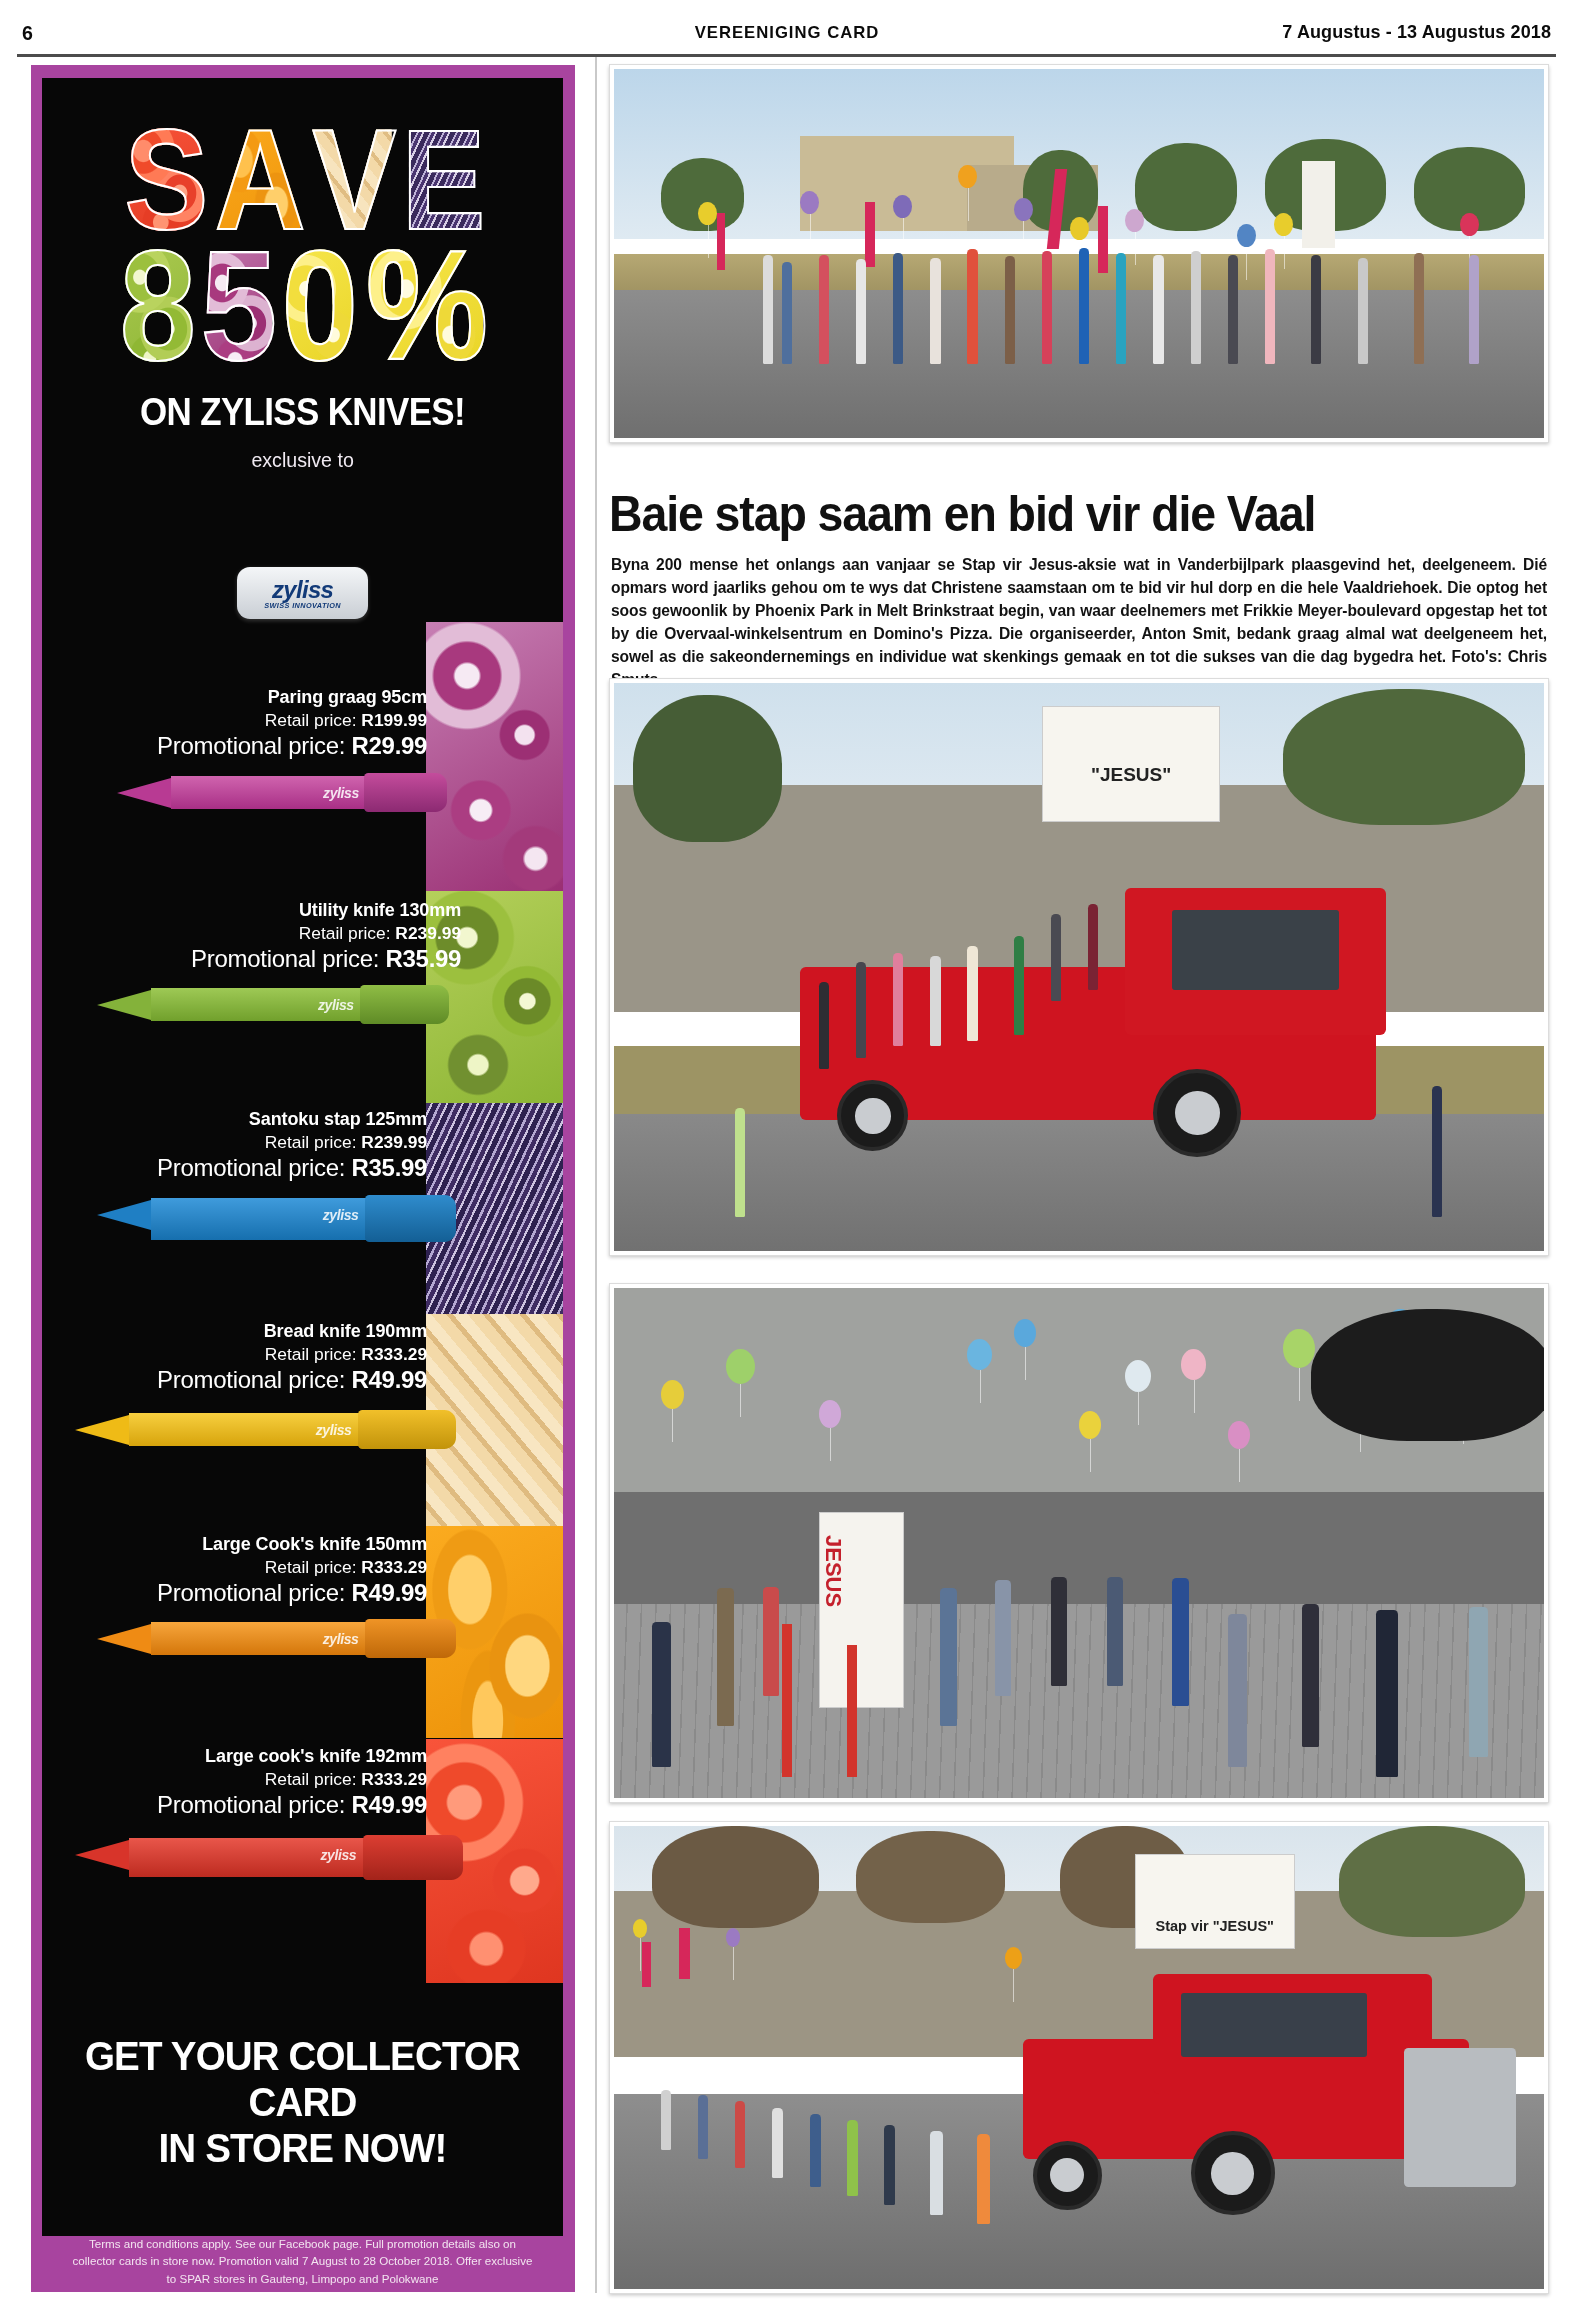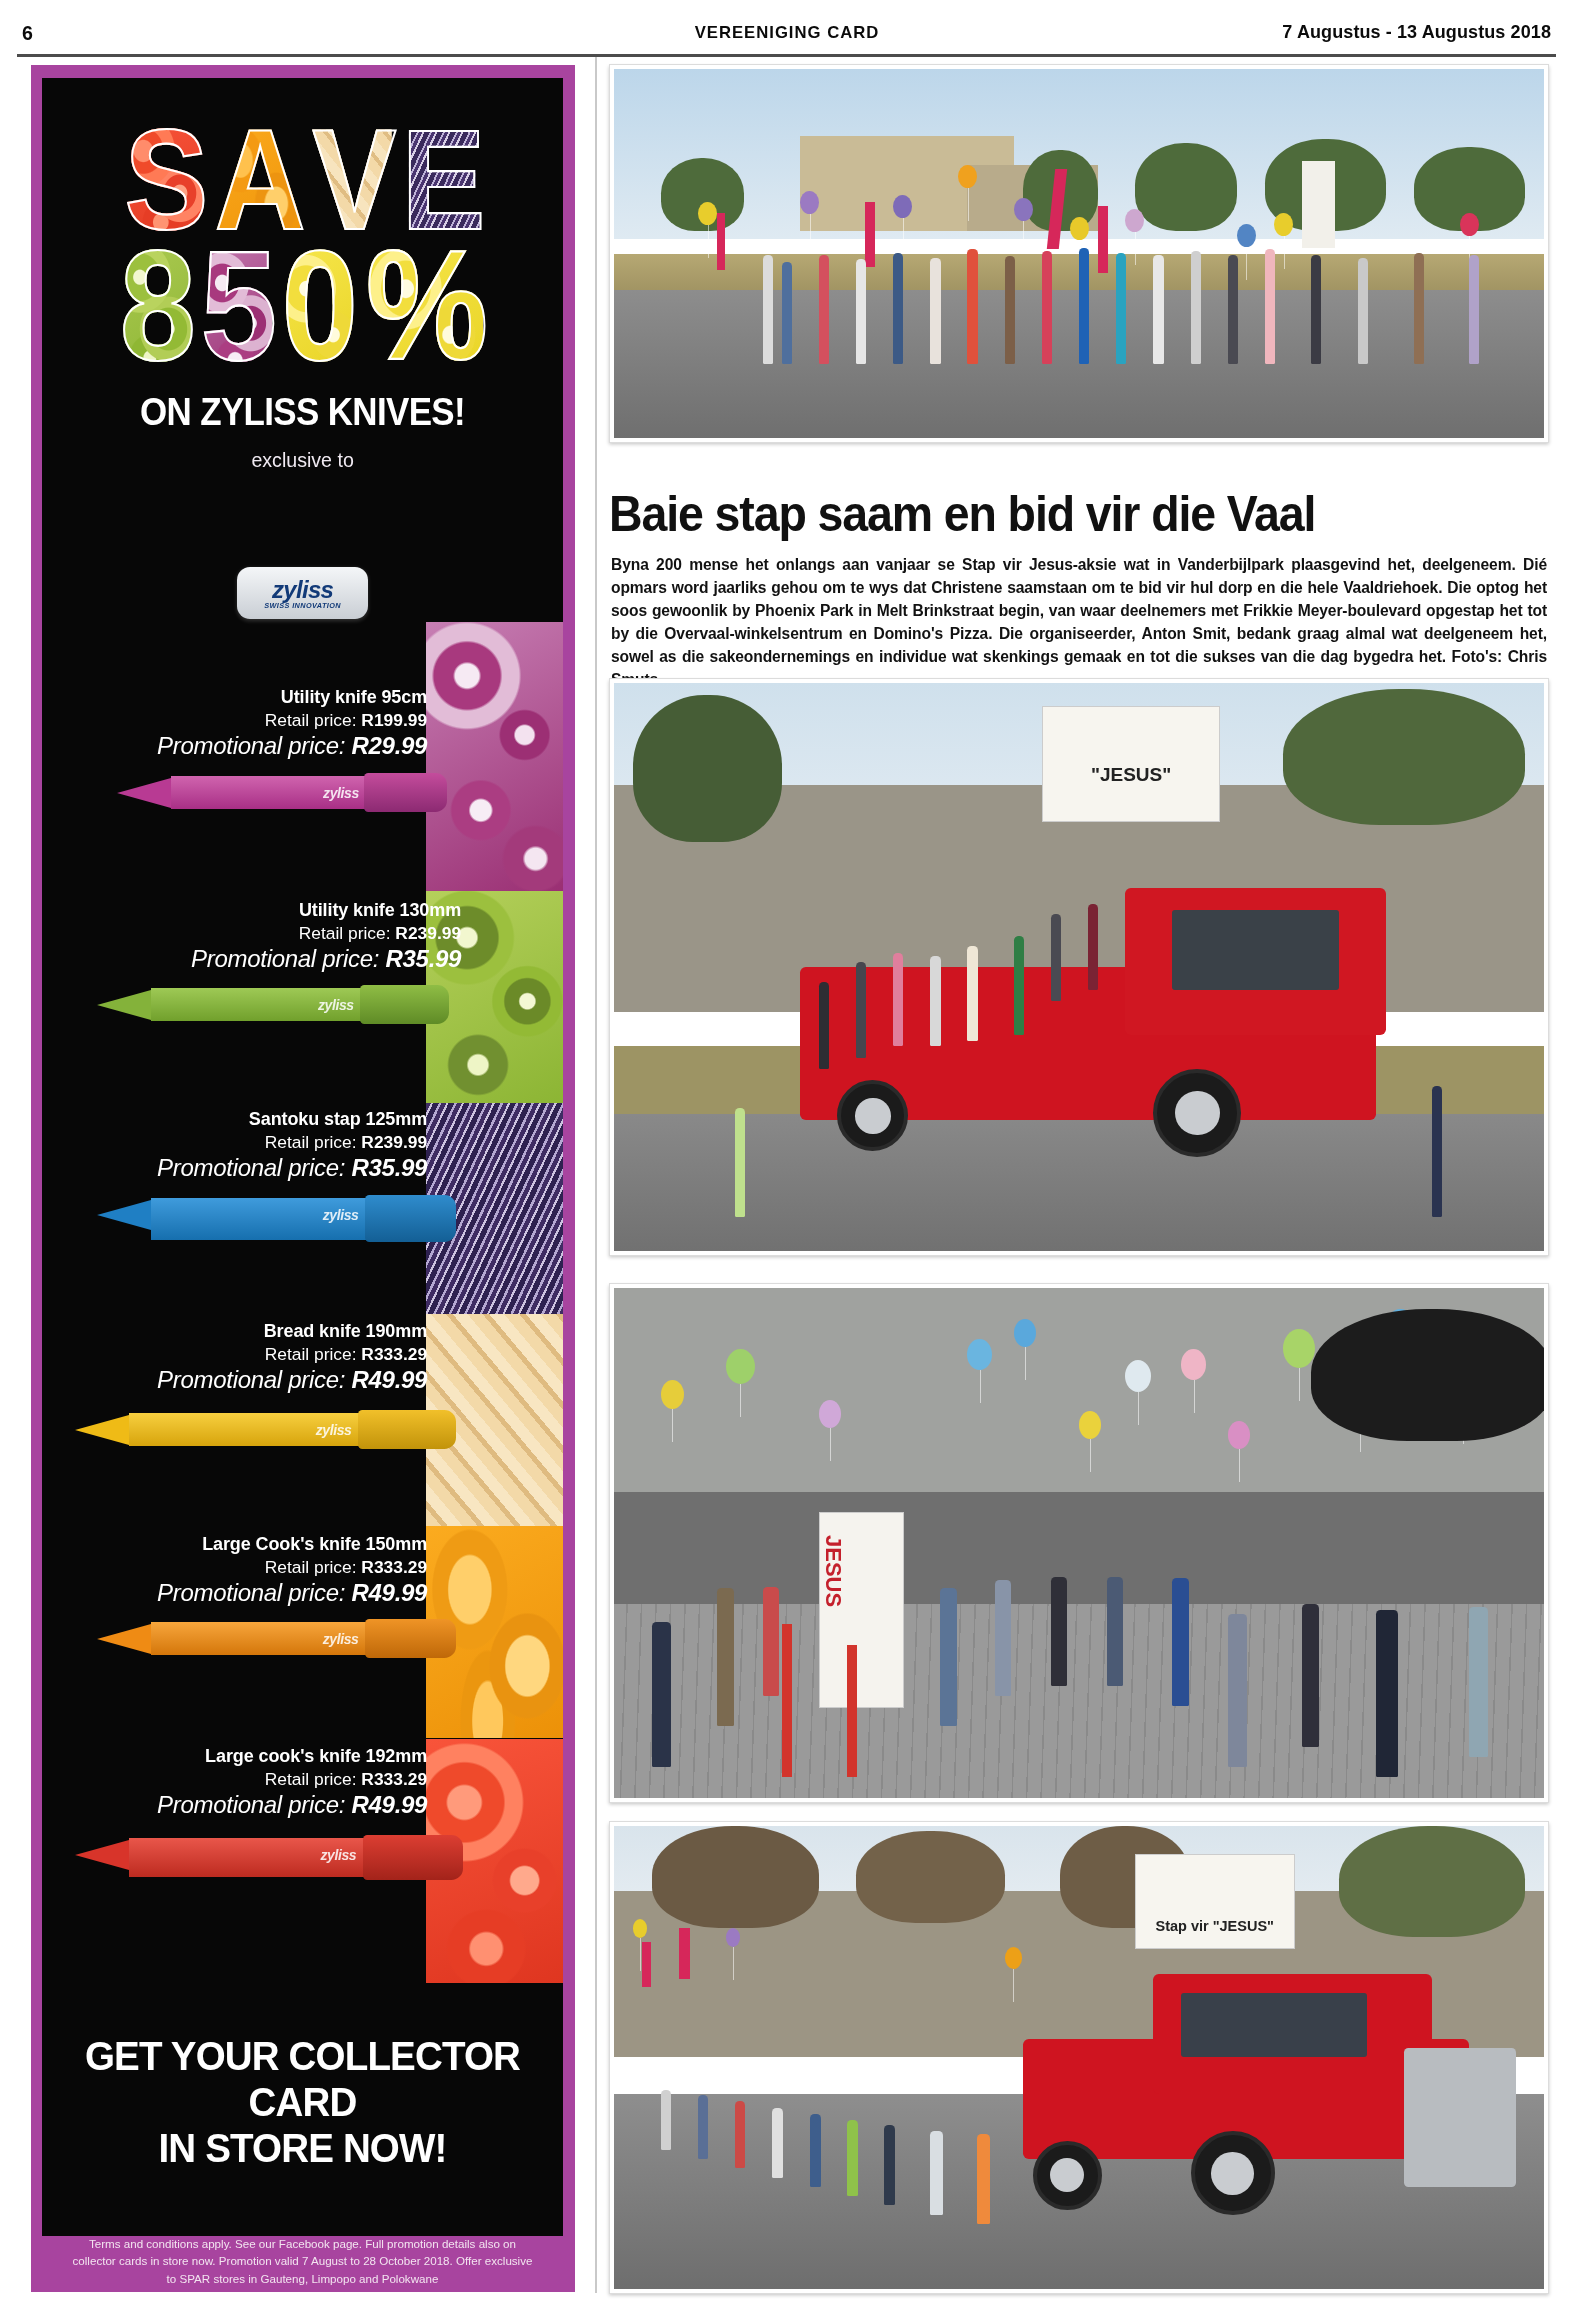--- a/index.html
+++ b/index.html
@@ -184,21 +184,21 @@
       radial-gradient(circle at 28% 26%,#ff9a7b 0 8%,#ef4a2b 9% 19%,#ff8160 20% 28%,transparent 29%),
       radial-gradient(circle at 72% 58%,#ffa98c 0 8%,#e8402a 9% 18%,transparent 19%),
       radial-gradient(circle at 44% 86%,#ff9071 0 7%,#e63d25 8% 17%,transparent 18%),
       linear-gradient(160deg,#f8543a,#df3620);}
 
   
   .prod{position:absolute;left:0;width:385px;text-align:right;color:#ffffff;}
   .p-name{font-size:18px;font-weight:bold;letter-spacing:-0.1px;}
   .p-retail{font-size:17.4px;margin-top:1.5px;}
   .p-retail b{font-weight:bold;}
-  .p-promo{font-size:24px;margin-top:1.5px;letter-spacing:-0.3px;font-style:italic;}
+  .p-promo{font-size:24px;margin-top:1.5px;letter-spacing:-0.3px;}
   .p-promo b{font-weight:bold;}
 
   
   .knife{position:absolute;height:33px;}
   .blade{
     position:absolute;left:0;top:0;height:33px;width:72%;
     border-radius:0 2.9px 2.9px 0;
   }
   .blade:before{
     content:"";position:absolute;left:-54px;top:1.5px;
@@ -310,21 +310,21 @@
     </div>
 
     <div class="strip s1"></div>
     <div class="strip s2"></div>
     <div class="strip s3"></div>
     <div class="strip s4"></div>
     <div class="strip s5"></div>
     <div class="strip s6"></div>
 
     <div class="prod" style="top:609px;">
-      <div class="p-name">Utility knife 95cm</div>
+      <div class="p-name">Paring graag 95cm</div>
       <div class="p-retail"><span>Retail price:</span> <b>R199.99</b></div>
       <div class="p-promo"><span>Promotional price:</span> <b>R29.99</b></div>
     </div>
     <div class="knife" style="left:129px;top:698px;width:276px;color:#b83a93;">
       <span class="blade" style="background:linear-gradient(180deg,#d064ae,#a82f86);color:#b83a93;"></span>
       <span class="handle" style="background:linear-gradient(180deg,#c44c9c,#8c2a72);"></span>
       <span class="kmark">zyliss</span>
     </div>
 
     <div class="prod" style="top:822px;margin-left:34px;">

